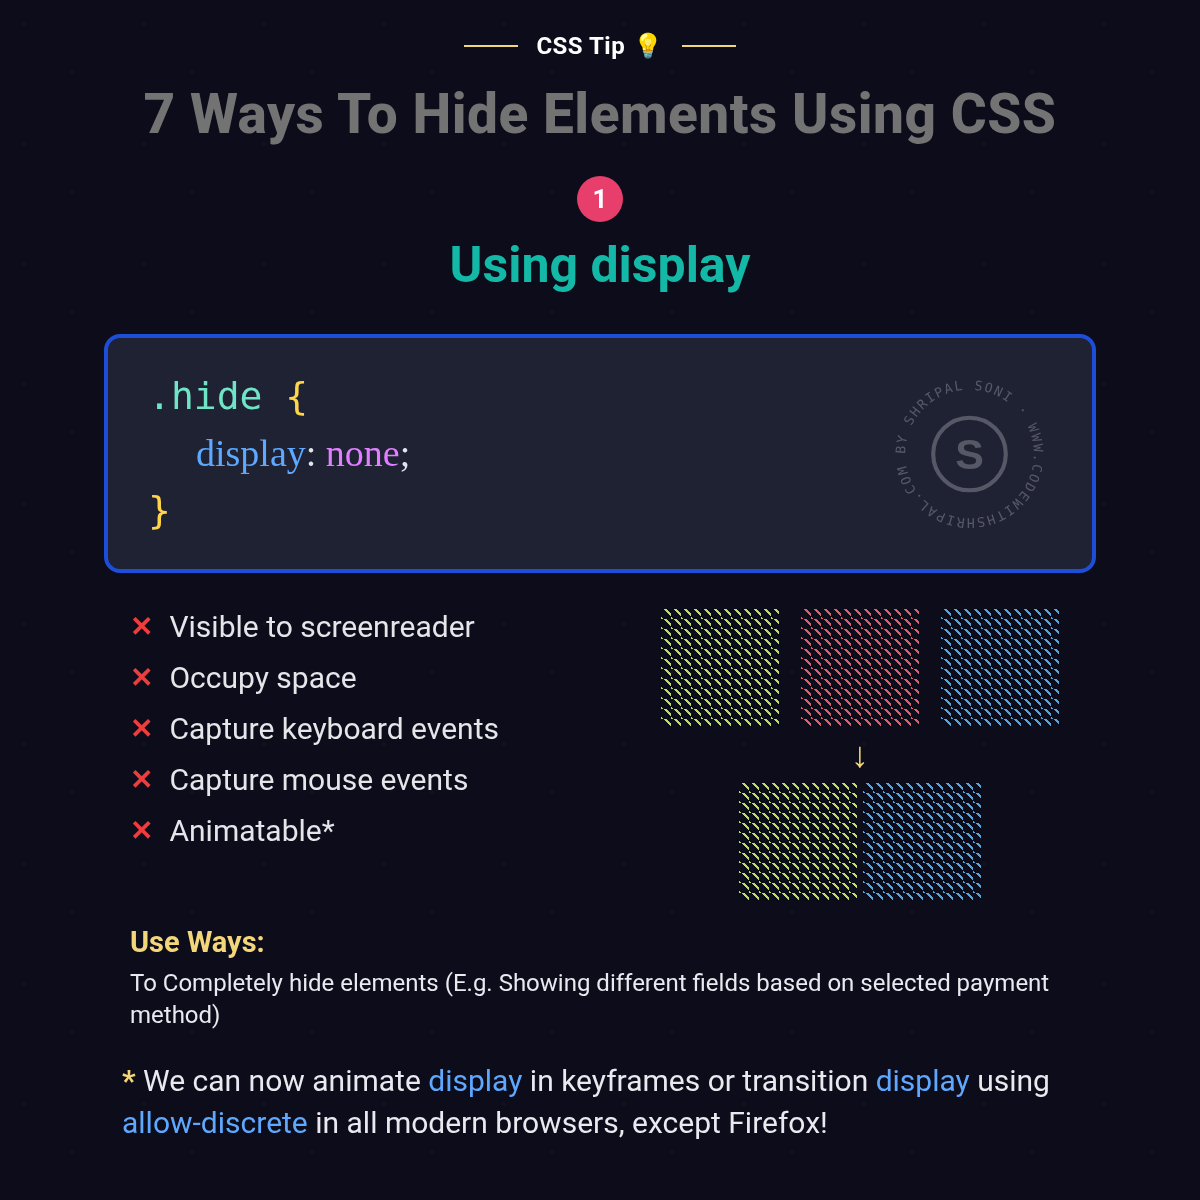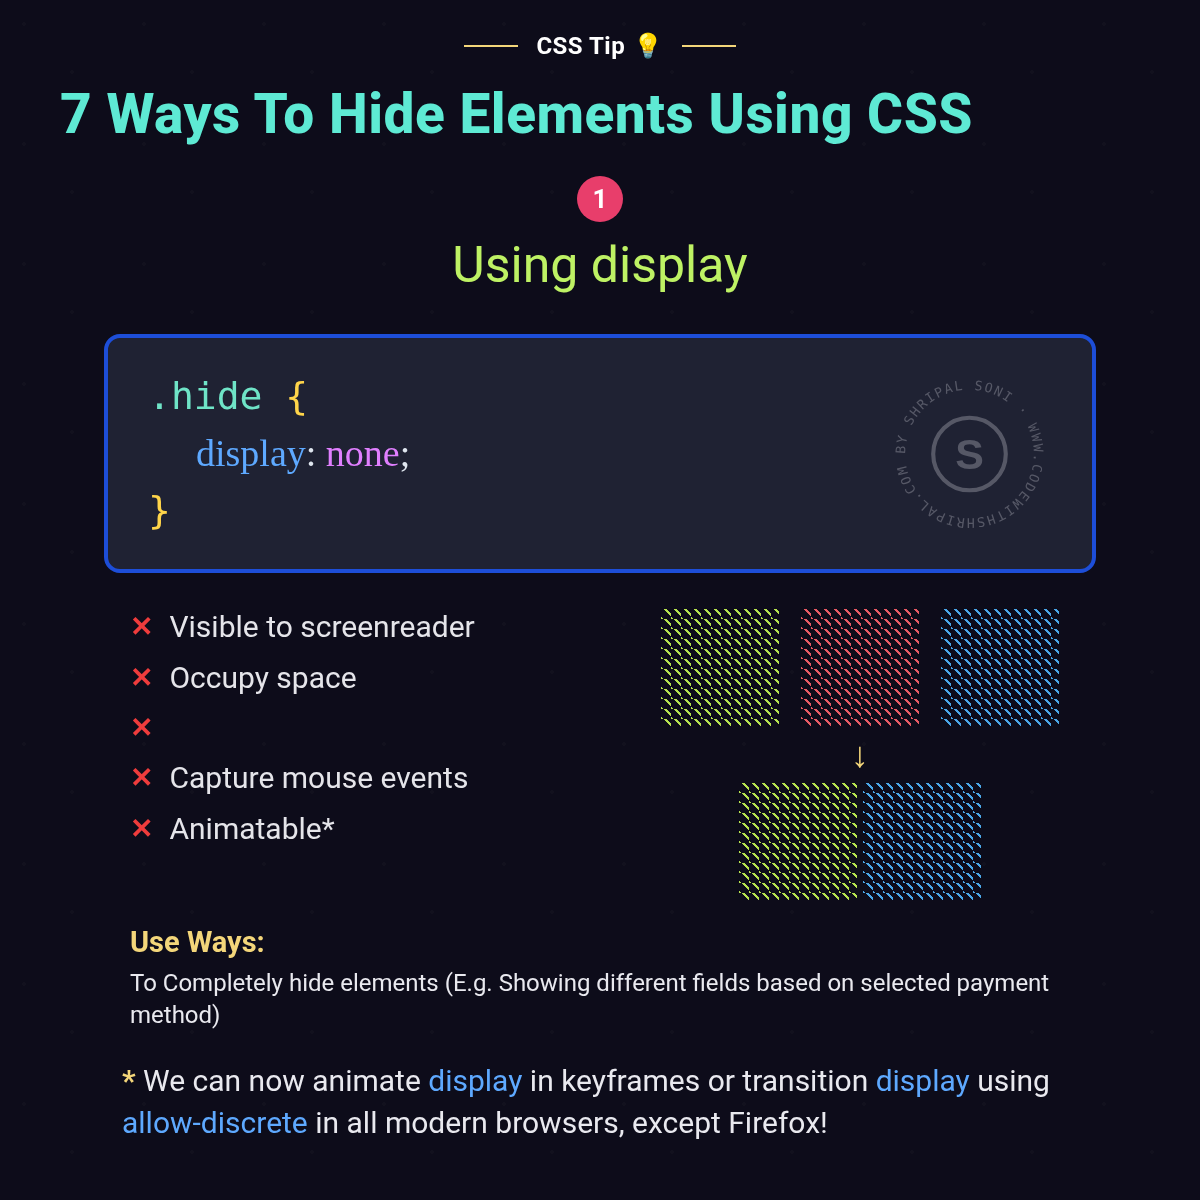--- a/index.html
+++ b/index.html
@@ -39,21 +39,22 @@
     font-weight: 700;
     font-size: 24px;
     letter-spacing: .5px;
     color: #ffffff;
     display: flex;
     align-items: center;
     gap: 8px;
   }
 
   .title {
-    color: #5eead4;
+    text-align: center;
+    color: #737373;
     font-size: 55px;
     font-weight: 800;
     margin-top: 22px;
     letter-spacing: .5px;
   }
 
   .step-badge {
     width: 46px;
     height: 46px;
     background: #e83e6b;
@@ -62,23 +63,23 @@
     font-weight: 700;
     font-size: 26px;
     display: flex;
     align-items: center;
     justify-content: center;
     margin: 30px auto 14px;
   }
 
   .subtitle {
     text-align: center;
-    color: #bef264;
+    color: #14b8a6;
     font-size: 50px;
-    font-weight: 400;
+    font-weight: 700;
   }
 
   .code-box {
     margin: 40px 44px 0;
     background: #1f2233;
     border: 4px solid #1d4ed8;
     border-radius: 16px;
     padding: 30px 40px;
     position: relative;
     font-family: ui-monospace, Menlo, Consolas, monospace;
@@ -218,20 +219,21 @@
       <div class="feature-item">
         <span class="x-icon">✕</span>
         <span>Visible to screenreader</span>
       </div>
       <div class="feature-item">
         <span class="x-icon">✕</span>
         <span>Occupy space</span>
       </div>
       <div class="feature-item">
         <span class="x-icon">✕</span>
+        <span>Capture keyboard events</span>
       </div>
       <div class="feature-item">
         <span class="x-icon">✕</span>
         <span>Capture mouse events</span>
       </div>
       <div class="feature-item">
         <span class="x-icon">✕</span>
         <span>Animatable*</span>
       </div>
     </div>

